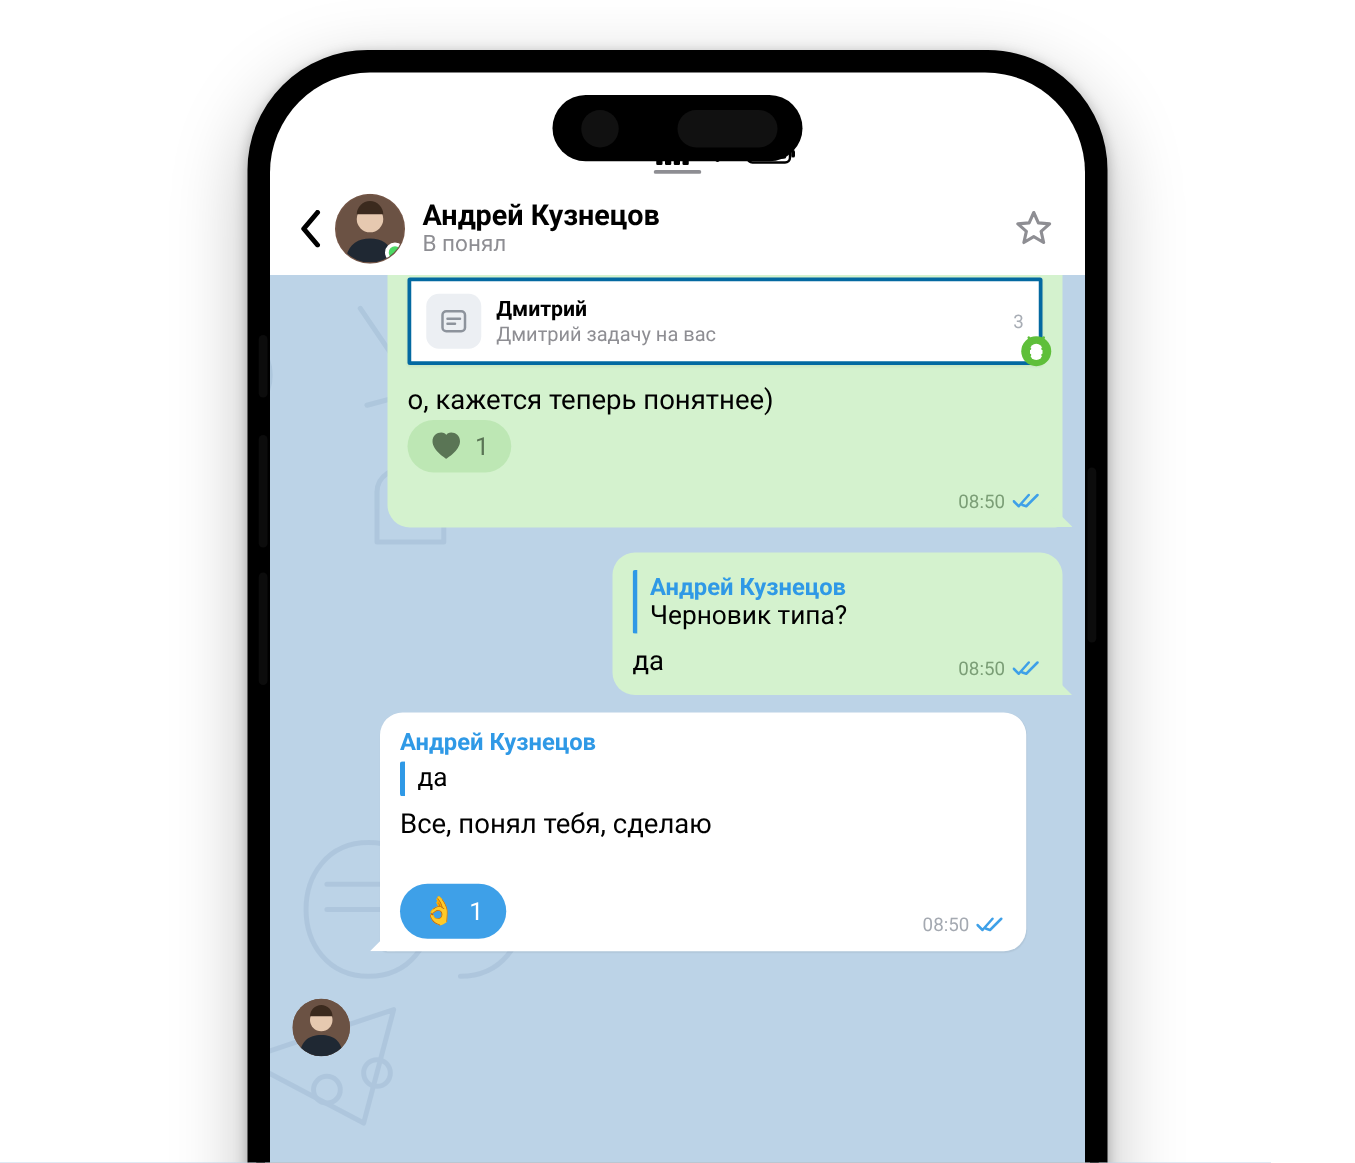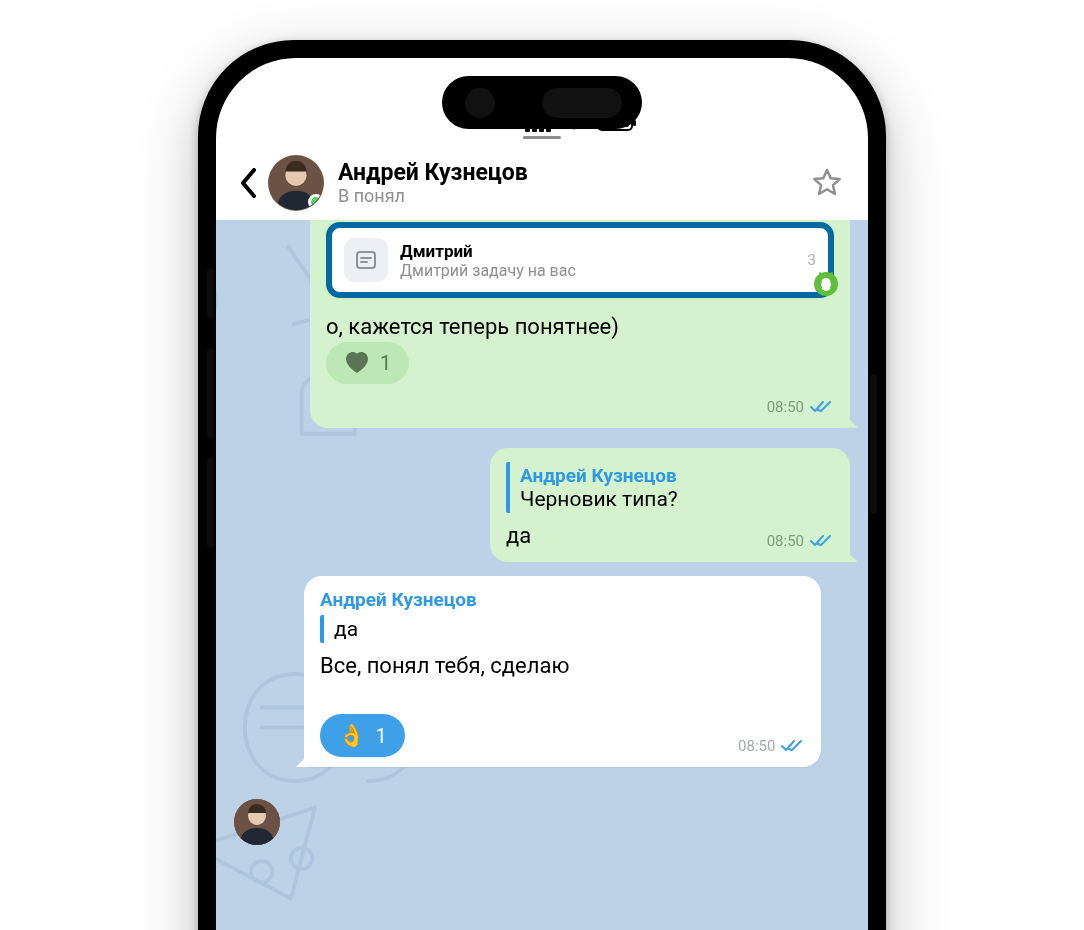--- a/index.html
+++ b/index.html
@@ -53,21 +53,21 @@
   .checks{display:inline-flex}
   .reaction{display:inline-flex;align-items:center;gap:10px;border-radius:24px;padding:9px 18px;font-size:20px}
   .react-out{background:#bde7b4;color:#5a7555}
   .react-in{background:#3ea0e8;color:#fff}
   .react-icon{font-size:22px}
   .quote-bar{border-left:4px solid #2f99e6;padding:2px 0 2px 10px;margin:2px 0 8px;border-radius:2px}
   .quote-name{color:#2f99e6;font-size:19px;font-weight:700}
   .quote-text{color:#000;font-size:21px}
   .sender-name{color:#2f99e6;font-size:19px;font-weight:700;margin-bottom:4px}
 
-  .embed{background:#fff;border:6px solid #0369a1;border-radius:14px;padding:2px 0;margin-bottom:14px;position:relative;box-shadow:0 1px 2px rgba(0,0,0,.05)}
+  .embed{background:#fff;border:3px solid #0369a1;border-radius:2px;padding:2px 0;margin-bottom:14px;position:relative;box-shadow:0 1px 2px rgba(0,0,0,.05)}
   .embed-row{display:flex;align-items:center;padding:8px 12px;gap:12px;border-top:1px solid #eceff3}
   .embed-row:first-child{border-top:none}
   .eicon{width:44px;height:44px;border-radius:10px;background:#eceff3;display:flex;align-items:center;justify-content:center;flex-shrink:0}
   .eavatar{width:44px;height:44px;border-radius:50%;background:#9fbad6;flex-shrink:0;position:relative;overflow:hidden}
   .etxts{flex:1;min-width:0}
   .etitle{font-size:17px;font-weight:700;color:#000}
   .esub{font-size:16px;color:#8e8e93}
   .eright{font-size:15px;color:#a8adb5}
   .bug{position:absolute;top:42px;right:-12px;width:28px;height:28px}
 

